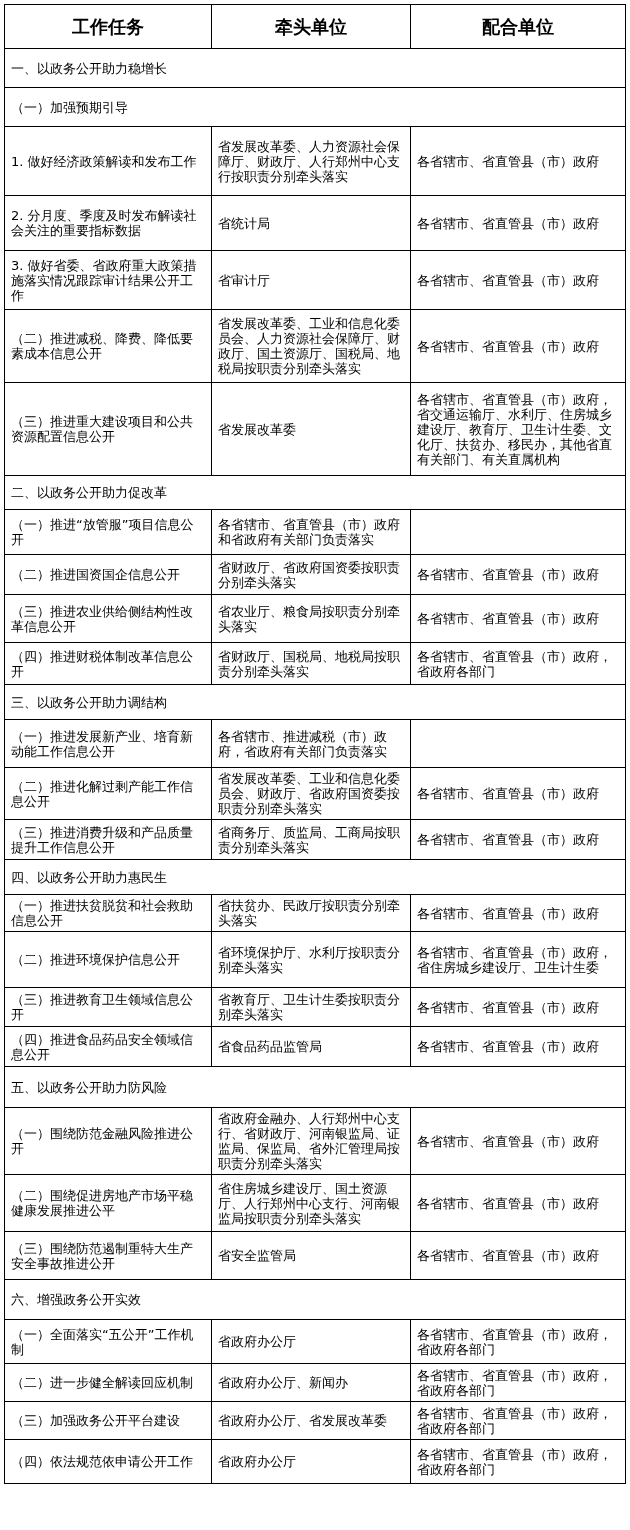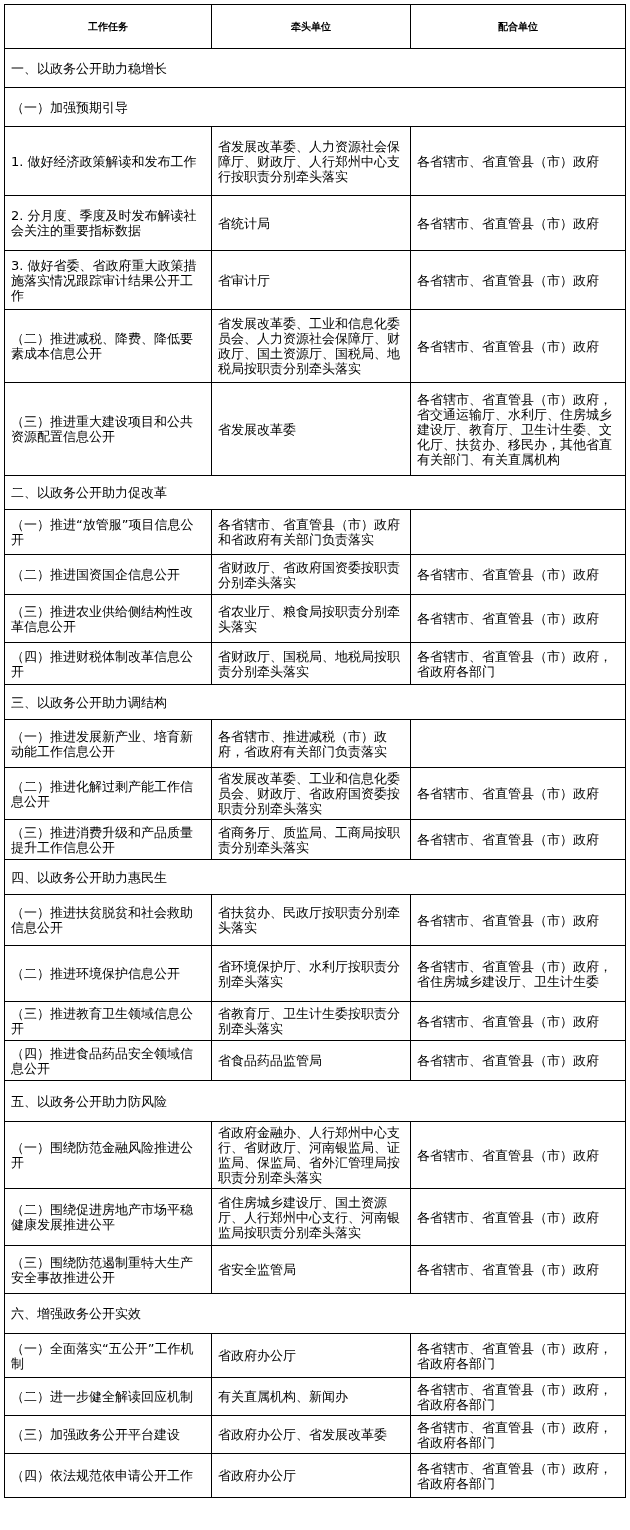--- a/index.html
+++ b/index.html
@@ -26,21 +26,21 @@
     line-height: 15px;
     padding: 3px 6px;
     vertical-align: middle;
     text-align: left;
     word-break: break-all;
     overflow-wrap: anywhere;
     color: #000000;
     background: #ffffff;
   }
   .doc-table th {
-    font-size: 10px;
+    font-size: 18px;
     font-weight: bold;
     text-align: center;
     height: 37px;
   }
   .section-cell {
     padding-left: 10px;
   }
 </style>
 </head>
 <body>
@@ -127,21 +127,21 @@
         <td>各省辖市、省直管县（市）政府</td>
       </tr>
       <tr style="height: 40px;">
         <td>（三）推进消费升级和产品质量提升工作信息公开</td>
         <td>省商务厅、质监局、工商局按职责分别牵头落实</td>
         <td>各省辖市、省直管县（市）政府</td>
       </tr>
       <tr style="height: 35px;">
         <td colspan="3" class="section-cell">四、以政务公开助力惠民生</td>
       </tr>
-      <tr style="height: 51px;">
+      <tr style="height: 37px;">
         <td>（一）推进扶贫脱贫和社会救助信息公开</td>
         <td>省扶贫办、民政厅按职责分别牵头落实</td>
         <td>各省辖市、省直管县（市）政府</td>
       </tr>
       <tr style="height: 56px;">
         <td>（二）推进环境保护信息公开</td>
         <td>省环境保护厅、水利厅按职责分别牵头落实</td>
         <td>各省辖市、省直管县（市）政府，省住房城乡建设厅、卫生计生委</td>
       </tr>
       <tr style="height: 39px;">
@@ -175,21 +175,21 @@
       <tr style="height: 40px;">
         <td colspan="3" class="section-cell">六、增强政务公开实效</td>
       </tr>
       <tr style="height: 44px;">
         <td>（一）全面落实“五公开”工作机制</td>
         <td>省政府办公厅</td>
         <td>各省辖市、省直管县（市）政府，省政府各部门</td>
       </tr>
       <tr style="height: 38px;">
         <td>（二）进一步健全解读回应机制</td>
-        <td>有关直属机构、新闻办</td>
+        <td>省政府办公厅、新闻办</td>
         <td>各省辖市、省直管县（市）政府，省政府各部门</td>
       </tr>
       <tr style="height: 38px;">
         <td>（三）加强政务公开平台建设</td>
         <td>省政府办公厅、省发展改革委</td>
         <td>各省辖市、省直管县（市）政府，省政府各部门</td>
       </tr>
       <tr style="height: 44px;">
         <td>（四）依法规范依申请公开工作</td>
         <td>省政府办公厅</td>

